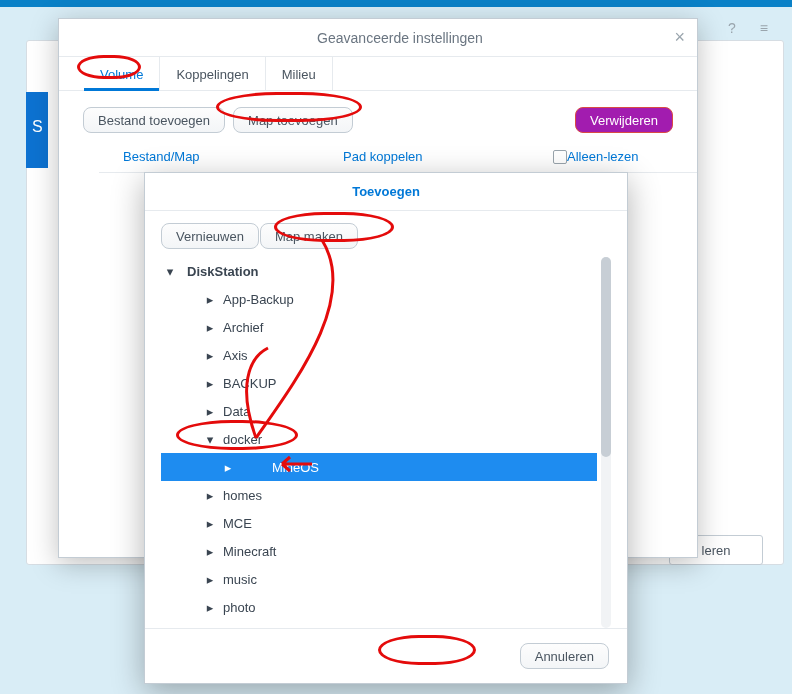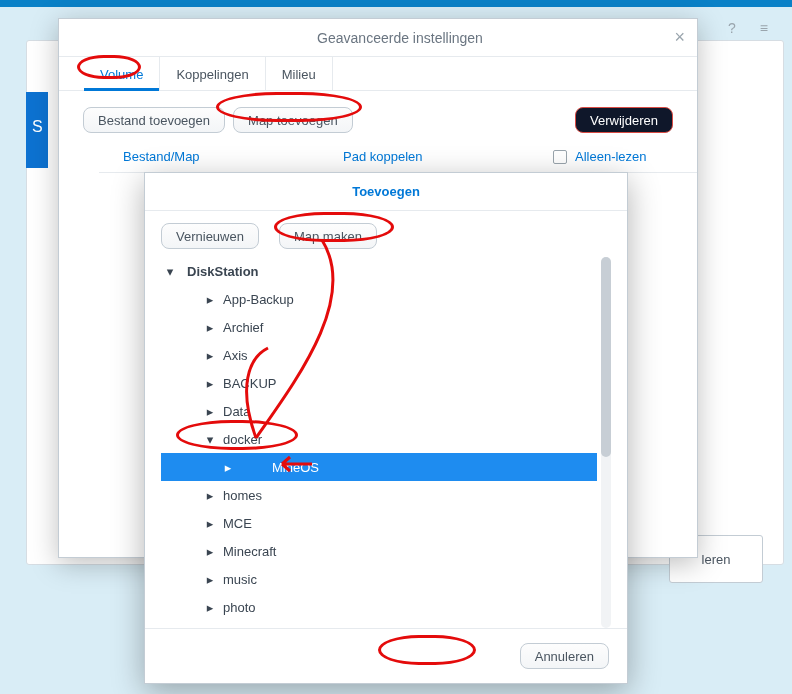--- a/index.html
+++ b/index.html
@@ -1,51 +1,51 @@
 <!DOCTYPE html>
 <html><head>
 <meta charset="utf-8">
 <style>
   * { box-sizing: border-box; margin: 0; padding: 0; }
   html, body { width: 792px; height: 694px; font-family: Verdana, Helvetica, Arial, sans-serif; font-size: 13px; color: #1f2a36; overflow: hidden; background: #d9edf6; position: relative; }
   .topbar { position: absolute; top: 0; left: 0; right: 0; height: 7px; background: #0a81c7; }
   .topbar-icons { position: absolute; top: 20px; right: 24px; display: flex; gap: 24px; color: #9aa5ad; }
   .topbar-icons span { font-size: 14px; }
   .bg-white { position: absolute; top: 40px; left: 26px; right: 8px; height: 525px; background: #fff; border: 1px solid #d6dde3; border-radius: 3px; }
-  .bg-white .right-btn { position: absolute; right: 20px; top: 494px; width: 94px; height: 48px; border: 1px solid #c3ccd4; background: #fff; border-radius: 3px; display: flex; align-items: center; justify-content: center; color: #4a5560; }
+  .bg-white .right-btn { position: absolute; right: 20px; top: 494px; width: 94px; height: 30px; border: 1px solid #c3ccd4; background: #fff; border-radius: 3px; display: flex; align-items: center; justify-content: center; color: #4a5560; }
   .blue-side { position: absolute; top: 92px; left: 26px; width: 22px; height: 76px; background: #0d72d1; color: #fff; font-size: 16px; padding-left: 6px; padding-top: 26px; line-height: 18px; }
 
   .modal1 {
     position: absolute; top: 18px; left: 58px; width: 640px; height: 540px;
     background: #fff; border: 1px solid #c3ccd4; box-shadow: 0 6px 26px rgba(0,0,0,0.25);
     display: flex; flex-direction: column;
   }
   .modal1-header { height: 38px; display: flex; align-items: center; justify-content: center; position: relative; border-bottom: 1px solid #e6eaee; padding-left: 44px; }
   .modal1-title { color: #6a7581; font-size: 14px; }
   .modal1-close { position: absolute; right: 12px; top: 8px; color: #9aa5ad; font-size: 18px; cursor: pointer; }
   .tabs { display: flex; border-bottom: 1px solid #e6eaee; padding-left: 25px; }
   .tab { padding: 10px 16px 8px; color: #4a5560; cursor: pointer; border-right: 1px solid #e6eaee; position: relative; }
   .tab.active { color: #0078d7; }
   .tab.active::after { content:""; position:absolute; left:0; right:0; bottom:-1px; height:3px; background:#0078d7; }
   .toolbar-row { display: flex; align-items: center; padding: 16px 24px 10px; gap: 8px; }
   .btn { height: 26px; padding: 4px 14px; border: 1px solid #c3ccd4; background: linear-gradient(#fdfdfd,#f3f5f7); border-radius: 8px; color: #4a5560; display: inline-flex; align-items: center; justify-content: center; cursor: pointer; font-size: 13px; }
-  .btn.danger { background: #0f172a; border-color: #d94b44; color: #fff; margin-left: auto; }
+  .btn.danger { background: #a21caf; border-color: #d94b44; color: #fff; margin-left: auto; }
   .table-head { display: flex; padding: 6px 24px 8px; border-bottom: 1px solid #e6eaee; color: #0078d7; font-size: 13px; align-items: center; margin-left: 40px; }
   .col1 { flex: 0 0 220px; }
   .col2 { flex: 0 0 210px; }
-  .col3 { flex: 1; display:flex; align-items:center; gap:8px;text-align:center; }
+  .col3 { flex: 1; display:flex; align-items:center; gap:0;text-align:center; }
   .checkbox { width:14px; height:14px; border:1px solid #9aa5ad; border-radius:2px; display:inline-block; background:#fff; }
 
   .modal2 {
     position: absolute; top: 172px; left: 144px; width: 484px; height: 512px;
     background: #fff; border: 1px solid #c3ccd4; box-shadow: 0 8px 30px rgba(0,0,0,0.30);
     display: flex; flex-direction: column;
   }
   .modal2-title { height: 38px; display:flex; align-items:center; justify-content:center; color:#0078d7; font-weight: bold; border-bottom: 1px solid #e6eaee; }
-  .modal2-toolbar { display:flex; gap:20px; padding: 12px 16px 8px; }
+  .modal2-toolbar { display:flex; gap:1px; padding: 12px 16px 8px; }
   .tree-wrap { flex:1; display:flex; padding: 0 16px 0 16px; overflow:hidden; }
   .tree { flex:1; overflow:hidden; position:relative; }
   .scrollbar { width: 10px; background: #f1f3f5; position: relative; margin-left: 4px; border-radius: 5px; }
   .scrollbar .thumb { position:absolute; top:0; left:0; right:0; height: 200px; background:#c7ced5; border-radius:5px; }
   .tree-root-label { font-weight: bold; padding: 6px 0 6px 4px; }
   .tree-item { display:flex; align-items:center; height: 28px; padding-left: 28px; cursor: pointer; color:#3a4551; }
   .tree-item.level2 { padding-left: 44px; }
   .tree-item.level3 { padding-left: 62px; }
   .tree-item .caret { display:inline-block; width: 10px; text-align:center; margin-right: 8px; color:#3a4551; }
   .tree-item.open > .caret::before { content: "▾"; }

